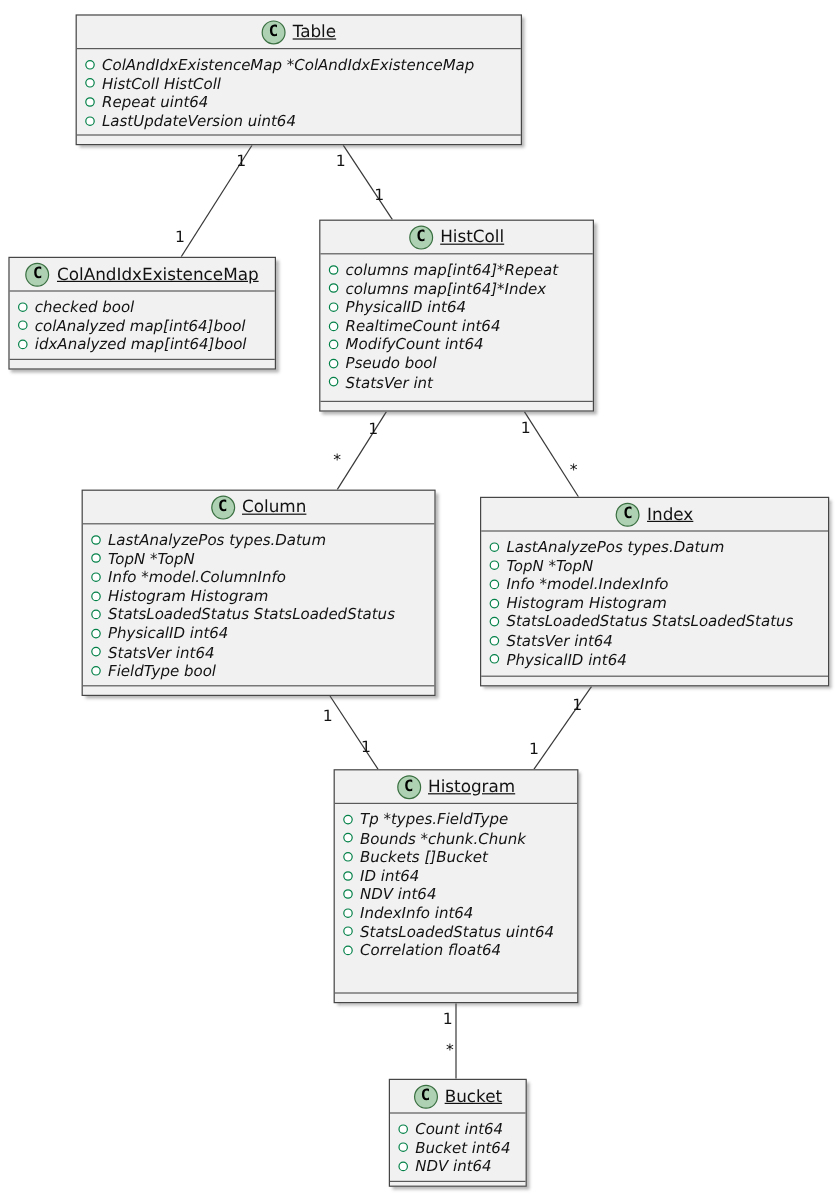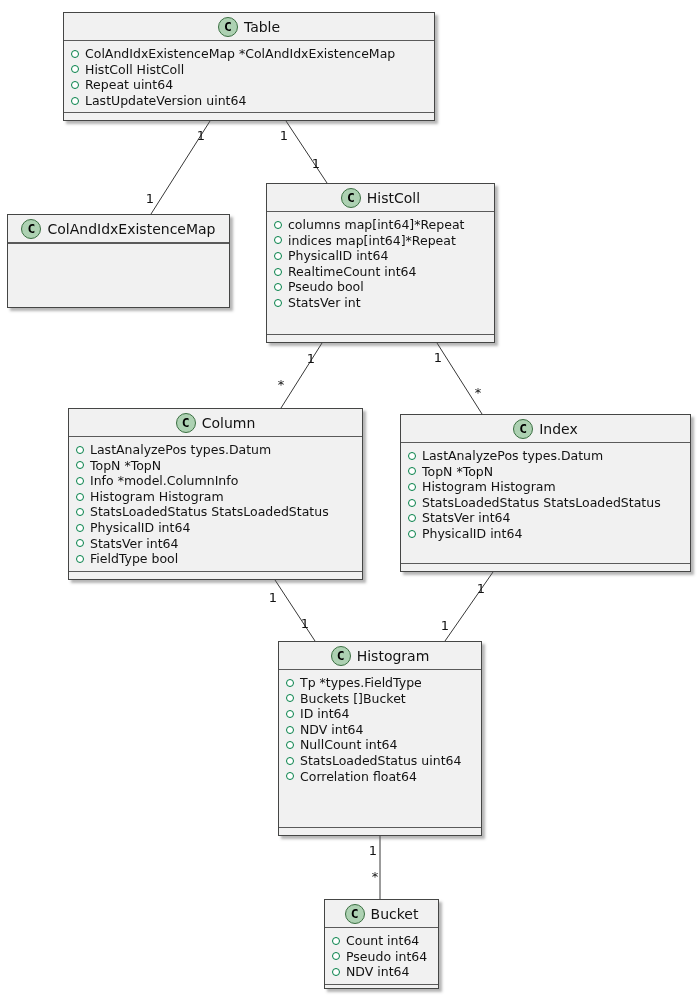--- a/index.html
+++ b/index.html
@@ -36,40 +36,41 @@
     background:#ADD1B2;
     border:1px solid #3A6F41;
     display:flex;align-items:center;justify-content:center;
     font-family:"DejaVu Sans Mono","Liberation Mono",monospace;
     font-weight:bold;font-size:13px;color:#000;
     flex:0 0 auto;
   }
   .class-name{
     font-size:14px;
     white-space:nowrap;
+    text-decoration:underline;
   }
   .fields{
     flex:1 1 auto;
     padding:5px 7px 4px 7px;
   }
   .field-row{
     display:flex;
     align-items:center;
     line-height:15.6px;
     white-space:nowrap;
   }
   .field-icon{
     width:6px;height:6px;
     border-radius:50%;
     border:1.5px solid #038048;
     background:#ffffff;
     margin-right:6px;
     flex:0 0 auto;
   }
-  .field-text{font-size:12.5px;}
+  .field-text{font-size:12.5px;font-style:italic;}
   .methods-strip{
     flex:0 0 auto;
     height:7px;
     border-top:1px solid #5a5a5a;
   }
   .mult{
     position:absolute;
     transform:translate(-50%,-50%);
     font-size:13px;
     color:#121212;
@@ -117,49 +118,69 @@
     </div>
   </div>
       <div class="methods-strip"></div>
     </div>
 
     <div class="class-box" style="left: 7px; top: 214px; width: 223px; height: 94px;">
       <div class="class-header">
         <span class="c-icon">C</span>
         <span class="class-name">ColAndIdxExistenceMap</span>
       </div>
+      <div class="fields">
+    <div class="field-row">
+      <span class="field-icon"></span>
+      <span class="field-text">checked bool</span>
+    </div>
+
+    <div class="field-row">
+      <span class="field-icon"></span>
+      <span class="field-text">colAnalyzed map[int64]bool</span>
+    </div>
+
+    <div class="field-row">
+      <span class="field-icon"></span>
+      <span class="field-text">idxAnalyzed map[int64]bool</span>
+    </div>
+  </div>
       <div class="methods-strip"></div>
     </div>
 
     <div class="class-box" style="left: 266px; top: 183px; width: 229px; height: 160px;">
       <div class="class-header">
         <span class="c-icon">C</span>
         <span class="class-name">HistColl</span>
       </div>
       <div class="fields">
     <div class="field-row">
       <span class="field-icon"></span>
       <span class="field-text">columns map[int64]*Repeat</span>
     </div>
 
     <div class="field-row">
       <span class="field-icon"></span>
-      <span class="field-text">indices map[int64]*Repeat</span>
+      <span class="field-text">columns map[int64]*Index</span>
     </div>
 
     <div class="field-row">
       <span class="field-icon"></span>
       <span class="field-text">PhysicalID int64</span>
     </div>
 
     <div class="field-row">
       <span class="field-icon"></span>
       <span class="field-text">RealtimeCount int64</span>
     </div>
 
+    <div class="field-row">
+      <span class="field-icon"></span>
+      <span class="field-text">ModifyCount int64</span>
+    </div>
 
     <div class="field-row">
       <span class="field-icon"></span>
       <span class="field-text">Pseudo bool</span>
     </div>
 
     <div class="field-row">
       <span class="field-icon"></span>
       <span class="field-text">StatsVer int</span>
     </div>
@@ -225,20 +246,24 @@
     <div class="field-row">
       <span class="field-icon"></span>
       <span class="field-text">LastAnalyzePos types.Datum</span>
     </div>
 
     <div class="field-row">
       <span class="field-icon"></span>
       <span class="field-text">TopN *TopN</span>
     </div>
 
+    <div class="field-row">
+      <span class="field-icon"></span>
+      <span class="field-text">Info *model.IndexInfo</span>
+    </div>
 
     <div class="field-row">
       <span class="field-icon"></span>
       <span class="field-text">Histogram Histogram</span>
     </div>
 
     <div class="field-row">
       <span class="field-icon"></span>
       <span class="field-text">StatsLoadedStatus StatsLoadedStatus</span>
     </div>
@@ -260,40 +285,44 @@
       <div class="class-header">
         <span class="c-icon">C</span>
         <span class="class-name">Histogram</span>
       </div>
       <div class="fields">
     <div class="field-row">
       <span class="field-icon"></span>
       <span class="field-text">Tp *types.FieldType</span>
     </div>
 
+    <div class="field-row">
+      <span class="field-icon"></span>
+      <span class="field-text">Bounds *chunk.Chunk</span>
+    </div>
 
     <div class="field-row">
       <span class="field-icon"></span>
       <span class="field-text">Buckets []Bucket</span>
     </div>
 
 
     <div class="field-row">
       <span class="field-icon"></span>
       <span class="field-text">ID int64</span>
     </div>
 
     <div class="field-row">
       <span class="field-icon"></span>
       <span class="field-text">NDV int64</span>
     </div>
 
     <div class="field-row">
       <span class="field-icon"></span>
-      <span class="field-text">NullCount int64</span>
+      <span class="field-text">IndexInfo int64</span>
     </div>
 
     <div class="field-row">
       <span class="field-icon"></span>
       <span class="field-text">StatsLoadedStatus uint64</span>
     </div>
 
     <div class="field-row">
       <span class="field-icon"></span>
       <span class="field-text">Correlation float64</span>
@@ -308,21 +337,21 @@
         <span class="class-name">Bucket</span>
       </div>
       <div class="fields">
     <div class="field-row">
       <span class="field-icon"></span>
       <span class="field-text">Count int64</span>
     </div>
 
     <div class="field-row">
       <span class="field-icon"></span>
-      <span class="field-text">Pseudo int64</span>
+      <span class="field-text">Bucket int64</span>
     </div>
 
     <div class="field-row">
       <span class="field-icon"></span>
       <span class="field-text">NDV int64</span>
     </div>
   </div>
       <div class="methods-strip"></div>
     </div>
   </div>

